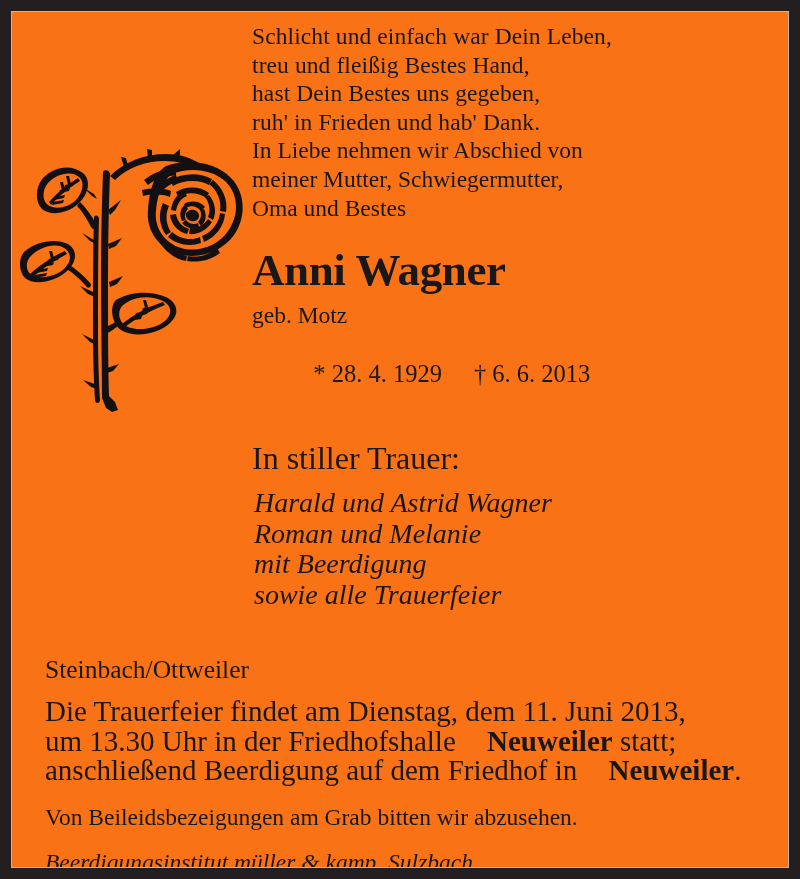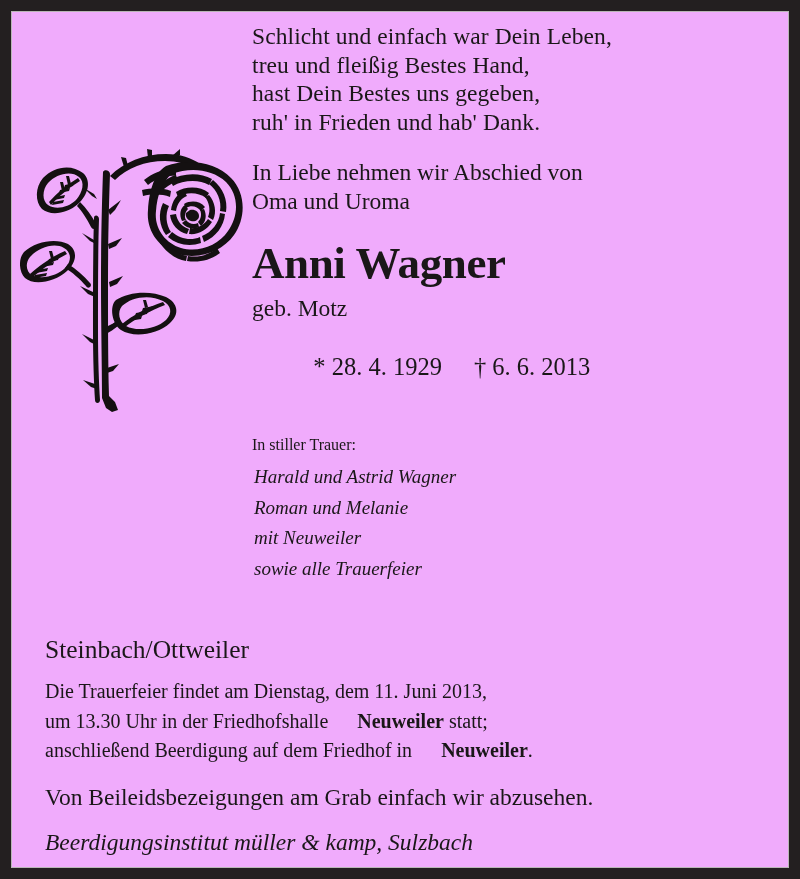--- a/index.html
+++ b/index.html
@@ -33,21 +33,21 @@
     width: 778px; height: 857px;
     box-sizing: border-box;
     border: 1px solid #b9b6b7;
     pointer-events: none;
   }
   .card {
     position: absolute;
     left: 12px; top: 12px;
     width: 776px;
     height: 855px;
-    background: #f0abfc;
+    background: #f97316;
   }
 
   
   .rose-art {
     position: absolute;
     left: 8px;
     top: 128px;
     width: 230px;
     height: 290px;
   }
@@ -61,21 +61,21 @@
     width: 520px;
   }
   .verse {
     font-size: 23.5px;
     line-height: 28.6px;
     letter-spacing: 0.1px;
   }
   .verse .ln { display: block; white-space: pre; }
 
   .farewell {
-    margin-top: 22px;
+    margin-top: 0;
     font-size: 23.5px;
     line-height: 29px;
   }
   .farewell .ln { display: block; white-space: pre; }
 
   .name-block {
     margin-top: 19px;
   }
   .deceased-name {
     font-size: 45px;
@@ -91,49 +91,50 @@
     white-space: pre;
   }
   .dates {
     font-size: 24.5px;
     line-height: 30px;
     white-space: pre;
   }
   .dates .gap { display: inline-block; width: 32px; }
 
   .mourn-head {
-    margin-top: 19px;
-    font-size: 16px;
+    margin-top: 25px;
+    font-size: 32px;
     line-height: 28px;
     white-space: pre;
   }
   .mourners {
-    margin-top: 3px;
+    margin-top: 16px;
     font-style: italic;
-    font-size: 19px;
+    font-size: 28px;
     line-height: 30.5px;
     padding-left: 2px;
   }
   .mourners .ln { display: block; white-space: pre; }
 
   
   .bottom-col {
     position: absolute;
     left: 33px;
     top: 622px;
     width: 712px;
   }
   .place {
     font-size: 25.5px;
     line-height: 31px;
     white-space: pre;
+    margin-top: 20px;
   }
   .ceremony {
     margin-top: 12px;
-    font-size: 20px;
+    font-size: 29px;
     line-height: 29.5px;
   }
   .ceremony .ln { display: block; white-space: pre; }
   .ceremony b { font-weight: bold; margin-left: 24px; }
   .no-condolences {
     margin-top: 17px;
     font-size: 23.5px;
     line-height: 29px;
     white-space: pre;
   }
@@ -268,52 +269,53 @@
 
       <div class="verse">
         <span class="ln">Schlicht und einfach war Dein Leben,</span>
         <span class="ln">treu und fleißig Bestes Hand,</span>
         <span class="ln">hast Dein Bestes uns gegeben,</span>
         <span class="ln">ruh' in Frieden und hab' Dank.</span>
       </div>
 
       <div class="farewell">
         <span class="ln">In Liebe nehmen wir Abschied von</span>
-        <span class="ln">Oma und Uroma</span>
+        <span class="ln">meiner Mutter, Schwiegermutter,</span>
+        <span class="ln">Oma und Bestes</span>
       </div>
 
       <div class="name-block">
         <div class="deceased-name">Anni Wagner</div>
         <div class="maiden">geb. Motz</div>
         <div class="dates">
           <span>*</span><span>&nbsp;</span><span>28. 4. 1929</span><span class="gap"></span><span>†</span><span>&nbsp;</span><span>6. 6. 2013</span>
         </div>
       </div>
 
       <div class="mourn-head">In stiller Trauer:</div>
 
       <div class="mourners">
         <span class="ln">Harald und Astrid Wagner</span>
         <span class="ln">Roman und Melanie</span>
-        <span class="ln">mit Neuweiler</span>
+        <span class="ln">mit Beerdigung</span>
         <span class="ln">sowie alle Trauerfeier</span>
       </div>
     </div>
 
     <div class="bottom-col">
 
       <div class="place">Steinbach/Ottweiler</div>
 
       <div class="ceremony">
         <span class="ln">Die Trauerfeier findet am Dienstag, dem 11. Juni 2013,</span>
         <span class="ln"><span>um 13.30 Uhr in der Friedhofshalle </span><b>Neuweiler</b><span> statt;</span></span>
         <span class="ln"><span>anschließend Beerdigung auf dem Friedhof in </span><b>Neuweiler</b><span>.</span></span>
       </div>
 
-      <div class="no-condolences">Von Beileidsbezeigungen am Grab einfach wir abzusehen.</div>
+      <div class="no-condolences">Von Beileidsbezeigungen am Grab bitten wir abzusehen.</div>
 
       <div class="funeral-home">Beerdigungsinstitut müller &amp; kamp, Sulzbach</div>
     </div>
   </div>
 
   <div class="frame-inner-hairline"></div>
   <div class="frame-outer"></div>
 </div>
 
 </body></html>

